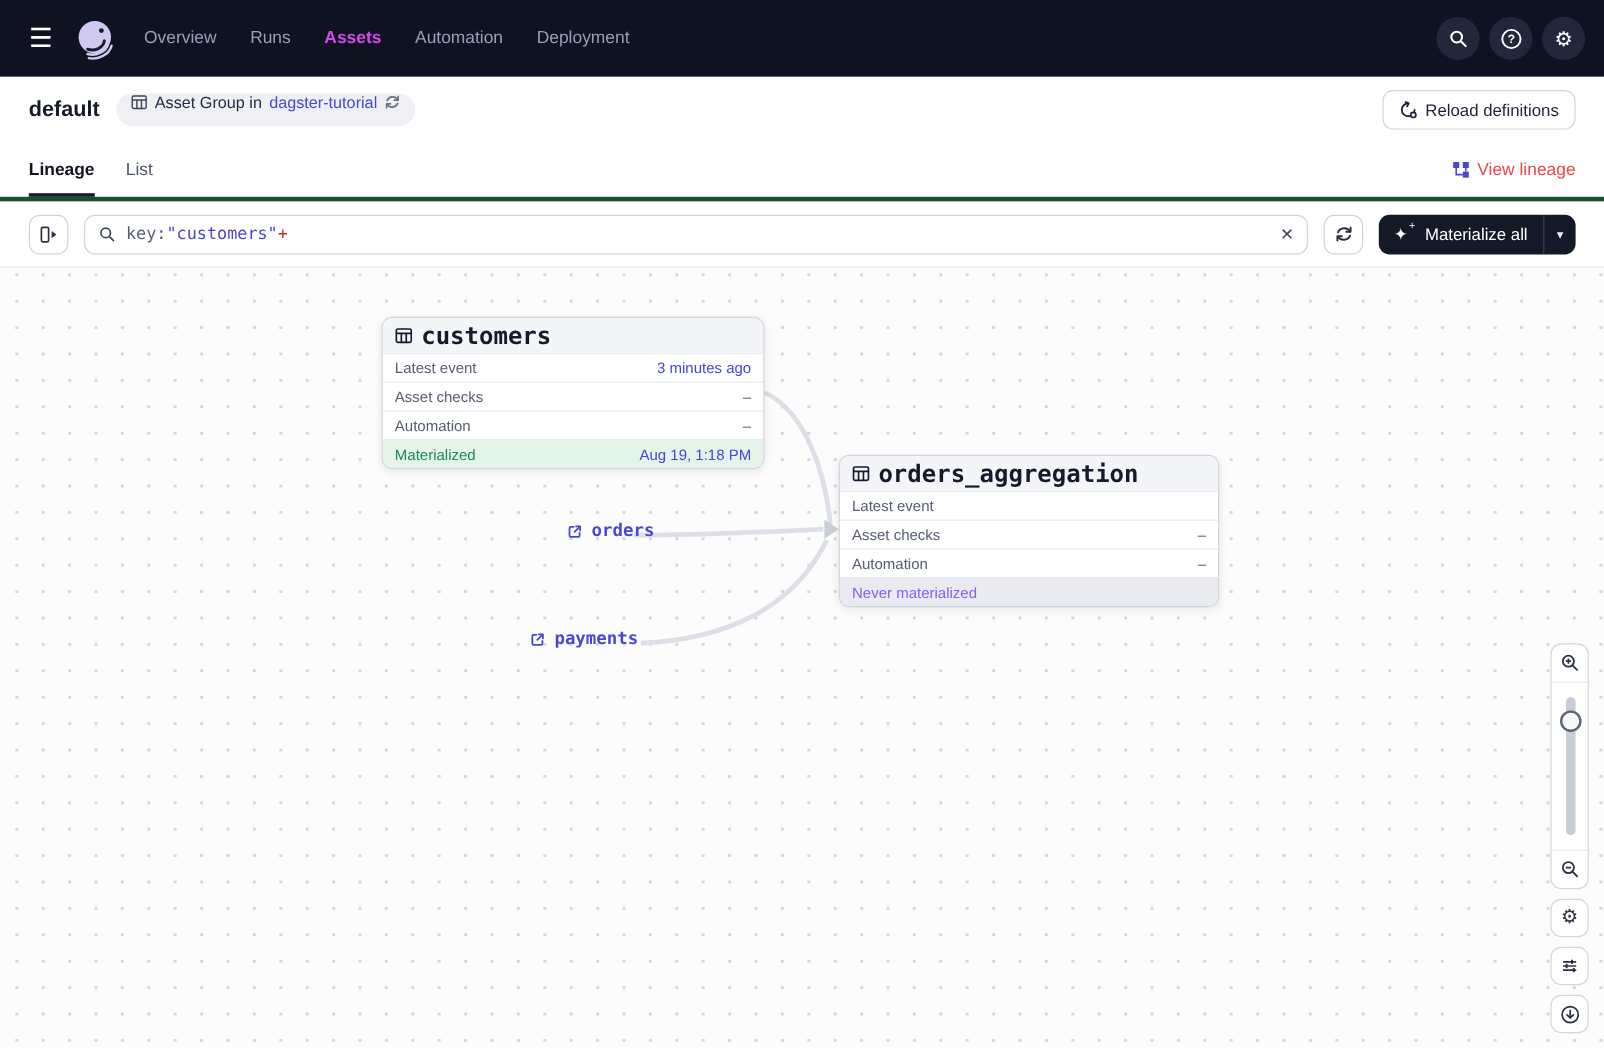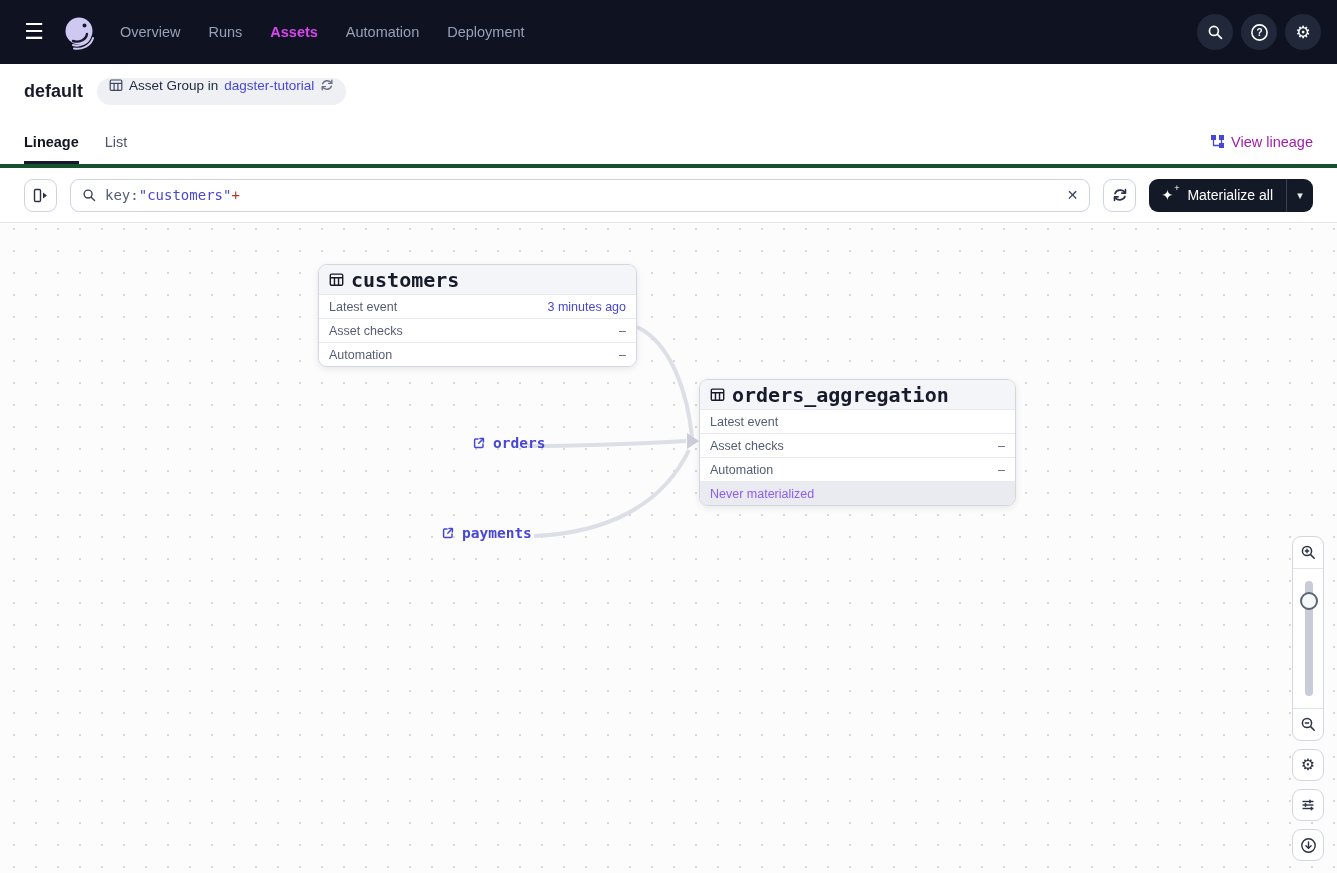--- a/index.html
+++ b/index.html
@@ -32,21 +32,21 @@
 
   
   .tabs-row { height:49px; display:flex; align-items:center; padding:0 24px;
     border-bottom:4px solid #14532d; background:#fff; }
   .tab { font-size:14.5px; color:#4d5670; margin-right:26px; cursor:pointer;
     position:relative; height:100%; display:flex; align-items:center; }
   .tab.active { color:#10141f; font-weight:700; }
   .tab.active::after { content:""; position:absolute; left:0; right:0; bottom:0;
     height:3px; background:#161b2b; }
   .view-lineage { margin-left:auto; display:flex; align-items:flex-start; gap:6px;
-    color:#a21caf; font-size:14.5px; cursor:pointer; }
+    color:#ef4444; font-size:14.5px; cursor:pointer; }
 
   
   .toolbar { height:55px; display:flex; align-items:center; gap:13px; padding:0 24px;
     border-bottom:1px solid #e4e6eb; background:#fff; }
   .sq-btn { width:33px; height:33px; border:1px solid #cfd3db; border-radius:9px;
     background:#fff; display:flex; align-items:center; justify-content:center; cursor:pointer; flex:none; }
   .search-box { flex:1; height:33px; border:1px solid #cfd3db; border-radius:9px;
     display:flex; align-items:center; gap:8px; padding:0 11px; background:#fff; }
   .query { font-family:"DejaVu Sans Mono", monospace; font-size:14px; display:flex; }
   .q-field { color:#545d73; }
@@ -157,20 +157,28 @@
       </svg>
     <span>Asset Group in</span>
     <a>dagster-tutorial</a>
     <svg width="14" height="14" viewBox="0 0 14 14">
         <path d="M11.5 5.2 A5 5 0 0 0 2.6 5.8" stroke="#6a7184" stroke-width="1.4" fill="none" stroke-linecap="round"></path>
         <path d="M2.5 8.8 A5 5 0 0 0 11.4 8.2" stroke="#6a7184" stroke-width="1.4" fill="none" stroke-linecap="round"></path>
         <path d="M11.8 2.2 L11.8 5.4 L8.6 5.4" stroke="#6a7184" stroke-width="1.4" fill="none" stroke-linecap="round" stroke-linejoin="round"></path>
         <path d="M2.2 11.8 L2.2 8.6 L5.4 8.6" stroke="#6a7184" stroke-width="1.4" fill="none" stroke-linecap="round" stroke-linejoin="round"></path>
       </svg>
   </div>
+  <button class="reload-btn">
+    <svg width="15" height="15" viewBox="0 0 14 14">
+        <path d="M12 7 A5 5 0 1 1 7 2" stroke="#1c2336" stroke-width="1.4" fill="none" stroke-linecap="round"></path>
+        <path d="M5 1 L7.4 2 L6.2 4.3" stroke="#1c2336" stroke-width="1.4" fill="none" stroke-linecap="round" stroke-linejoin="round"></path>
+        <circle cx="11" cy="11" r="2" stroke="#1c2336" stroke-width="1.3" fill="#fff"></circle>
+      </svg>
+    <span>Reload definitions</span>
+  </button>
 </div>
 
 <div class="tabs-row">
   <div class="tab active">Lineage</div>
   <div class="tab">List</div>
   <div class="view-lineage">
     <svg width="15" height="15" viewBox="0 0 15 15">
         <rect x="1" y="1" width="5" height="5" fill="#4846d4"></rect>
         <rect x="9" y="1" width="5" height="5" fill="#4846d4"></rect>
         <rect x="9" y="9" width="5" height="5" fill="#4846d4"></rect>
@@ -245,20 +253,24 @@
       <span class="row-link">3 minutes ago</span>
     </div>
     <div class="node-row">
       <span class="lbl">Asset checks</span>
       <span>–</span>
     </div>
     <div class="node-row">
       <span class="lbl">Automation</span>
       <span>–</span>
     </div>
+    <div class="node-row row-mat">
+      <span class="lbl">Materialized</span>
+      <span class="row-link">Aug 19, 1:18 PM</span>
+    </div>
   </div>
 
   <div class="asset-node" style="left:699px; top:156px; width:317px;">
     <div class="node-head">
       <svg width="15" height="15" viewBox="0 0 14 14">
           <rect x="1.2" y="2" width="11.6" height="10.4" rx="1.2" stroke="#161b2b" stroke-width="1.3" fill="none"></rect>
           <line x1="1.2" y1="5.4" x2="12.8" y2="5.4" stroke="#161b2b" stroke-width="1.3"></line>
           <line x1="5.1" y1="5.4" x2="5.1" y2="12.4" stroke="#161b2b" stroke-width="1.3"></line>
           <line x1="8.9" y1="5.4" x2="8.9" y2="12.4" stroke="#161b2b" stroke-width="1.3"></line>
         </svg>

